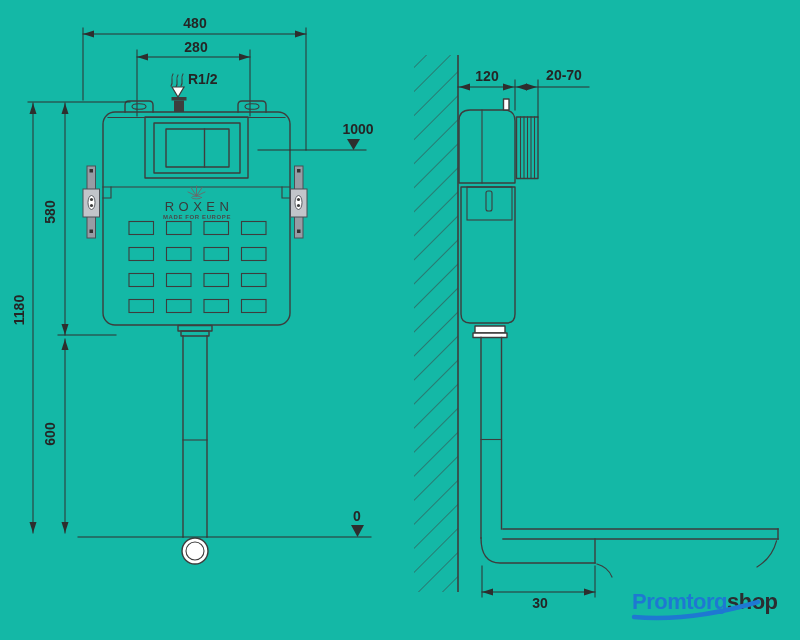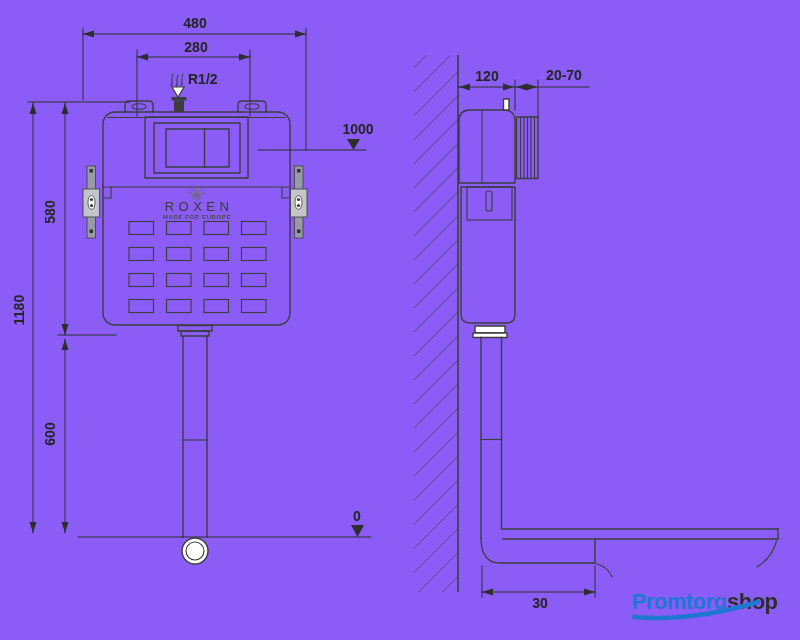--- a/index.html
+++ b/index.html
@@ -1,16 +1,16 @@
 <!DOCTYPE html>
 <html><head>
 <meta charset="utf-8">
 <style>
   html,body{margin:0;padding:0;background:#fff;}
-  .stage{position:relative;width:800px;height:640px;background:#8b5cf6;overflow:hidden;
+  .stage{position:relative;width:800px;height:640px;background:#14b8a6;overflow:hidden;
          font-family:"Liberation Sans",sans-serif;}
   svg{display:block}
   .ln{stroke:#3d3d3d;fill:none;stroke-width:1.4;stroke-linecap:square;stroke-linejoin:round;}
   .lnt{stroke:#3d3d3d;fill:none;stroke-width:1.1;stroke-linecap:square;}
   .dimln{stroke:#2e2e2e;fill:none;stroke-width:1;stroke-linecap:square;}
   .arr{fill:#2e2e2e;stroke:none;}
   .whitefill{fill:#ffffff;}
   .dim-t{font-family:"Liberation Sans",sans-serif;font-size:14px;font-weight:bold;fill:#252525;}
   .brand-t{font-family:"Liberation Sans",sans-serif;font-size:13px;font-weight:500;fill:#3a3a3a;letter-spacing:4.5px;}
   .tag-t{font-family:"Liberation Sans",sans-serif;font-size:6px;font-weight:bold;fill:#4a4a4a;letter-spacing:0.6px;}

